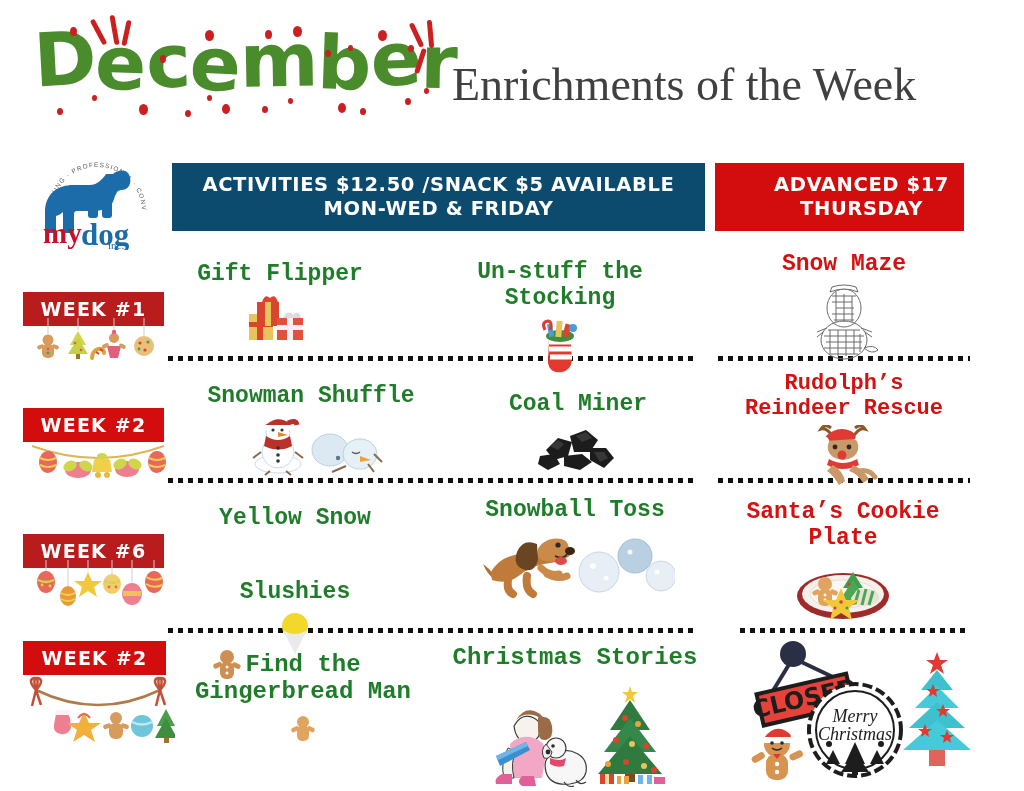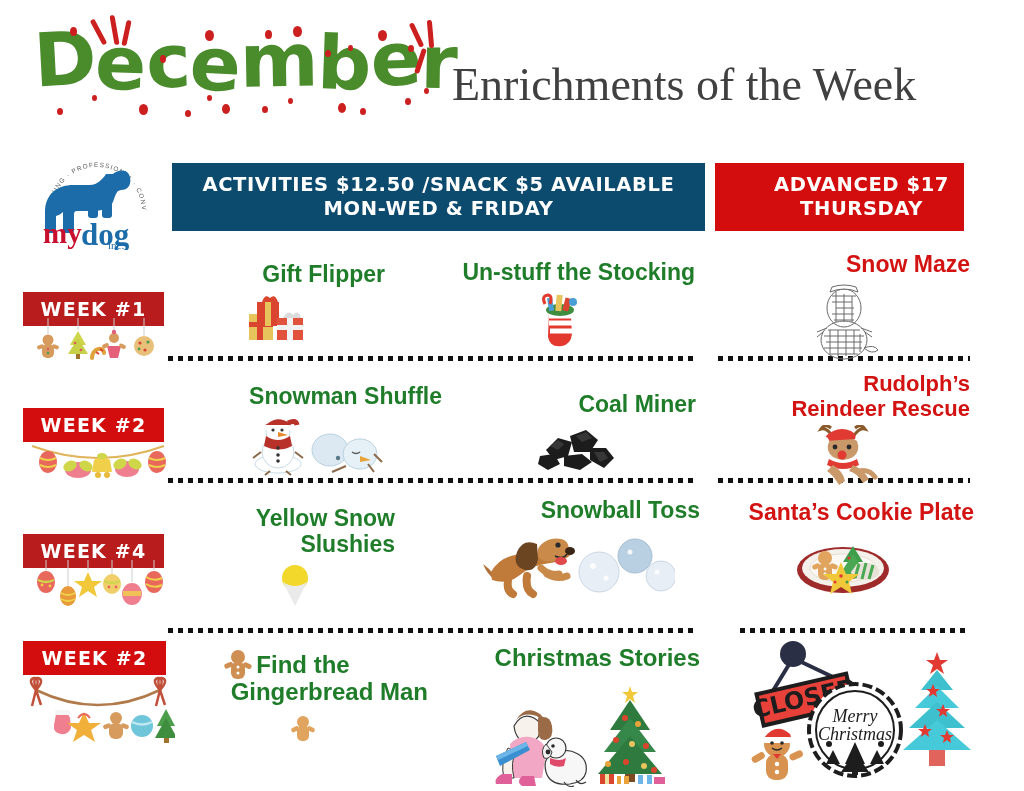--- a/index.html
+++ b/index.html
@@ -69,22 +69,22 @@
   
   .dotline { position: absolute; height: 5px; }
   .dotline i {
     display: inline-block; width: 5px; height: 5px; background: #111;
     margin-right: 5px; vertical-align: top;
   }
 
   
   .cell { position: absolute; text-align: center; }
   .cell .act-title {
-    font-family: Liberation Sans, sans-serif;
-    font-weight: bold; line-height: 1.12; text-align: right;
+    font-family: Liberation Mono, monospace;
+    font-weight: bold; line-height: 1.12;
   }
   .green-t { color: #1f7d2a; }
   .red-t { color: #d31212; }
   .art { margin: 4px auto 0; }
   .art svg { display: block; margin: 0 auto; }
 </style>
 </head>
 <body>
 
 <div id="page">
@@ -230,21 +230,21 @@
         <ellipse cx="94" cy="24" rx="7" ry="5" fill="#cfd64a" transform="rotate(-25 94 24)"></ellipse>
         <ellipse cx="109" cy="24" rx="7" ry="5" fill="#cfd64a" transform="rotate(25 109 24)"></ellipse>
       </g>
       <g>
           <ellipse cx="131" cy="22" rx="9" ry="11" fill="#e8685c"></ellipse>
         <path d="M123,18 q8,4 16,0 M123,25 q8,4 16,0" stroke="#f0d24a" stroke-width="2" fill="none"></path>
         </g>
     </svg>
   </div>
 
-  <div class="week-badge wb-green" id="week-badge-3">WEEK #4</div>
+  <div class="week-badge wb-green" id="week-badge-3">WEEK #6</div>
   <div class="garland" style="left:24px;top:560px;">
     <svg width="145" height="55" viewBox="0 0 145 55">
       <g stroke="#cfcfcf" stroke-width="1">
         <line x1="22" y1="0" x2="22" y2="12"></line>
           <line x1="44" y1="0" x2="44" y2="26"></line>
         <line x1="64" y1="0" x2="64" y2="10"></line>
           <line x1="88" y1="0" x2="88" y2="14"></line>
         <line x1="108" y1="0" x2="108" y2="22"></line>
           <line x1="130" y1="0" x2="130" y2="10"></line>
       </g>
@@ -457,21 +457,21 @@
         <path d="M22,34 q14,8 28,0 l2,6 q-16,8 -32,0 z" fill="#e03a32"></path>
         <path d="M26,40 q10,6 12,16 l-6,4 q-6,-10 -12,-14 z" fill="#c9996a"></path>
         <path d="M46,40 q10,4 16,14 l-6,4 q-6,-10 -14,-12 z" fill="#c9996a"></path>
         <path d="M52,46 q10,-2 16,6" stroke="#c9996a" stroke-width="5" fill="none" stroke-linecap="round"></path>
       </svg>
     </div>
   </div>
 
   <div class="cell" style="left:195px;top:506px;width:200px;">
     <div class="act-title green-t" style="font-size:23px;">Yellow Snow</div>
-    <div class="act-title green-t" style="font-size:23px;">Slushies</div>
+    <div class="act-title green-t" style="font-size:23px;margin-top:48px;">Slushies</div>
     <div class="art">
       <svg width="40" height="46" viewBox="0 0 40 46">
         <circle cx="20" cy="16" r="13" fill="#f2d82a"></circle>
         <path d="M8,20 q12,8 24,0 l-12,24 z" fill="#eaeaea"></path>
       </svg>
     </div>
   </div>
 
   <div class="cell" style="left:450px;top:498px;width:250px;">
     <div class="act-title green-t" style="font-size:23px;">Snowball Toss</div>

